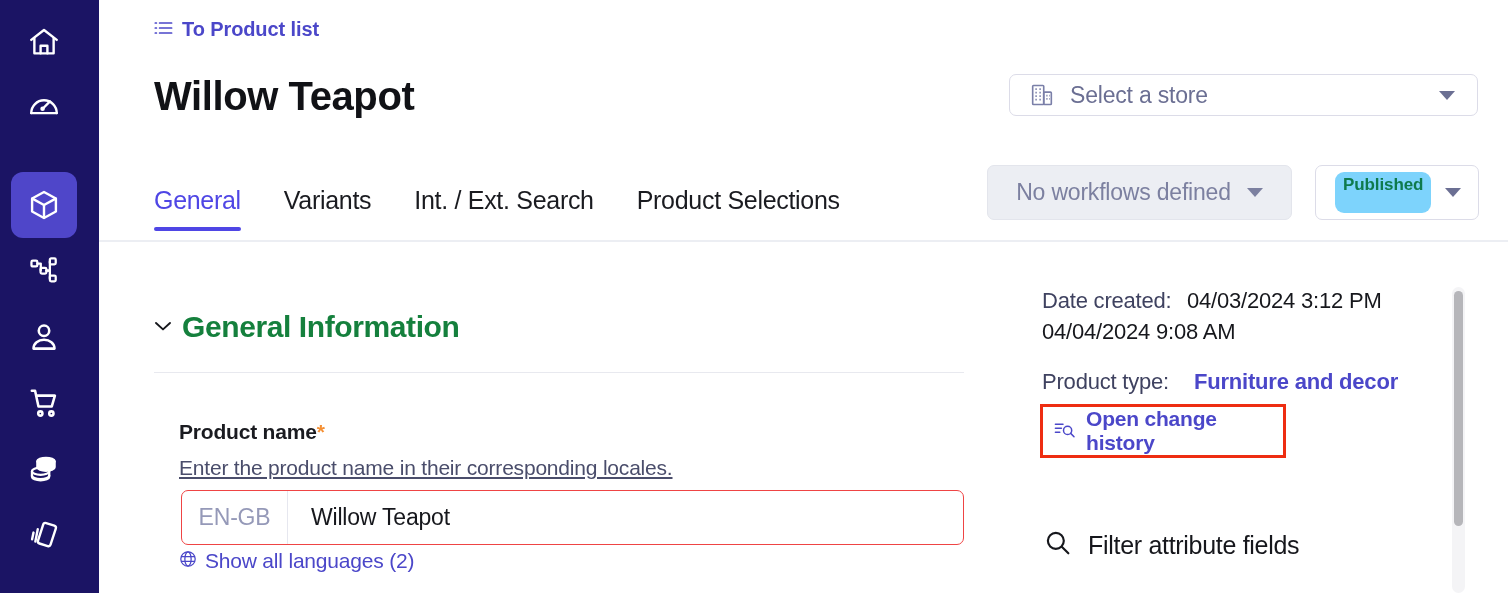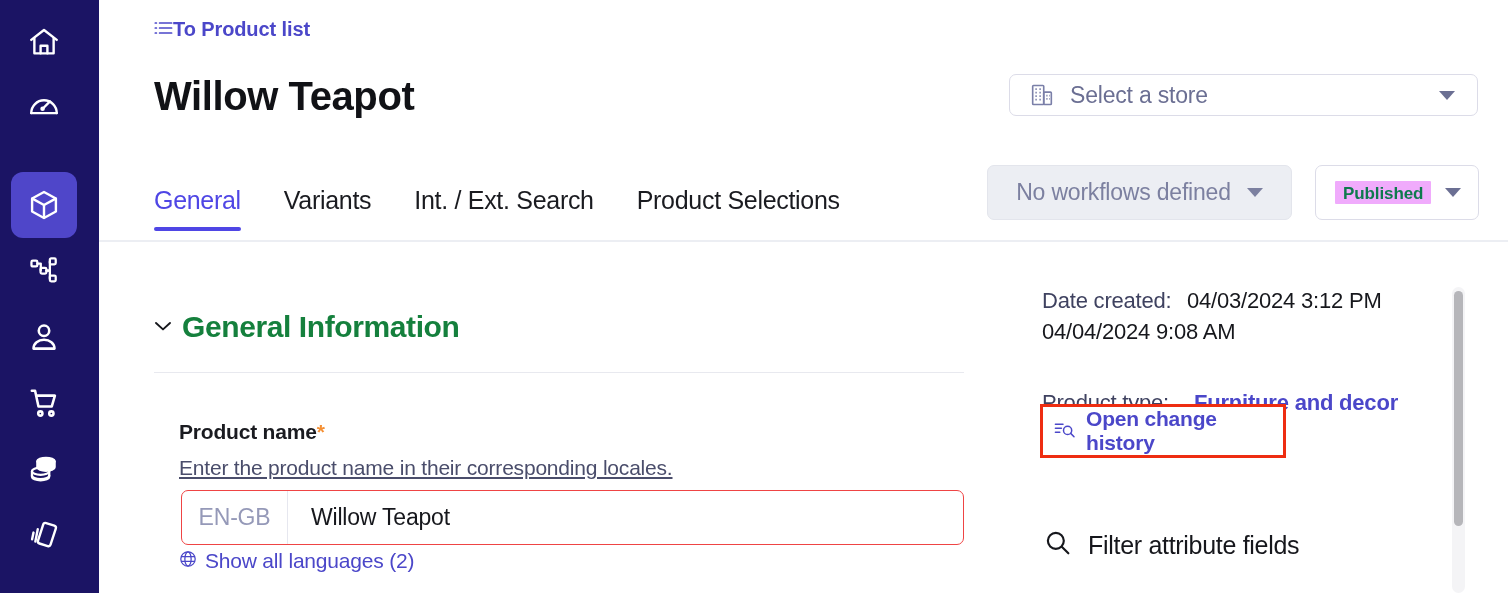--- a/index.html
+++ b/index.html
@@ -27,21 +27,21 @@
   }
   .nav-item.active { background: #4f46c9; }
   .nav-item svg { display:block; }
 
   
   #content { position: absolute; left: 99px; top: 0; width: 1409px; height: 593px; }
 
   
   #breadcrumb {
     position: absolute; left: 55px; top: 18px;
-    display: flex; align-items: center; gap: 0;
+    display: flex; align-items: center; gap: 9px;
     cursor: pointer;
     text-align: center;
   }
   #breadcrumb .bc-label {
     font-size: 20px; font-weight: bold; color: #4b47c9;
     letter-spacing: -0.1px;
   }
 
   
   #page-title {
@@ -86,23 +86,23 @@
   
   #status-select {
     position: absolute; left: 1216px; top: 165px;
     width: 164px; height: 55px;
     background: #fff; border: 1px solid #dcdce8; border-radius: 7px;
     display: flex; align-items: center; gap: 14px;
     cursor: pointer;
   }
   #status-badge {
     margin-left: 19px;
-    background: #f0abfc; color: #0e7a4d;
+    background: #7dd3fc; color: #0e7a4d;
     font-size: 17px; font-weight: bold;
-    padding: 3px 8px 0 8px; border-radius: 1px;
+    padding: 3px 8px 18px 8px; border-radius: 9px;
     letter-spacing: -0.1px;
   }
   #status-select .caret { border-top-color: #6b6f93; }
 
   
   #tabs {
     position: absolute; left: 55px; top: 186px;
     display: flex; align-items: flex-start;
   }
   .tab {
@@ -180,21 +180,21 @@
     font-size: 22px; letter-spacing: -0.2px;
   }
   .meta-key { color: #3f4260; }
   .meta-val { color: #16171c; }
   #meta-created { left: 943px; top: 288px; }
   #meta-modified { left: 943px; top: 319px; }
   #meta-created .meta-key, #meta-modified .meta-key { width: 145px; }
   #meta-type { left: 943px; top: 369px; }
   #meta-type .meta-key { width: 152px; }
   #meta-type .meta-val {
-    color: #4b47c9; font-weight: bold; cursor: pointer; margin-top: 21px;
+    color: #4b47c9; font-weight: bold; cursor: pointer;
   }
 
   #change-history {
     position: absolute; left: 941px; top: 404px;
     width: 246px; height: 54px;
     border: 3px solid #ee2d11;
     background: #fff;
     display: flex; align-items: center; gap: 10px;
     padding-left: 11px;
     cursor: pointer;

